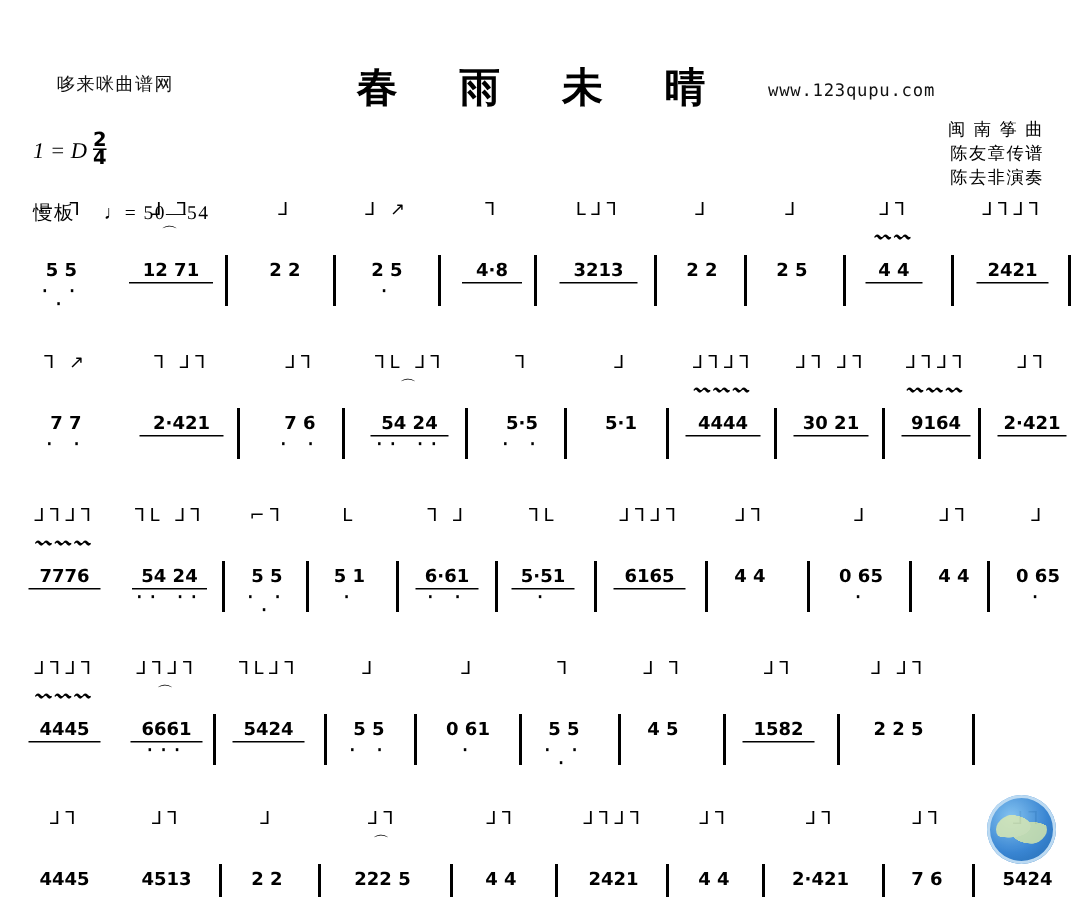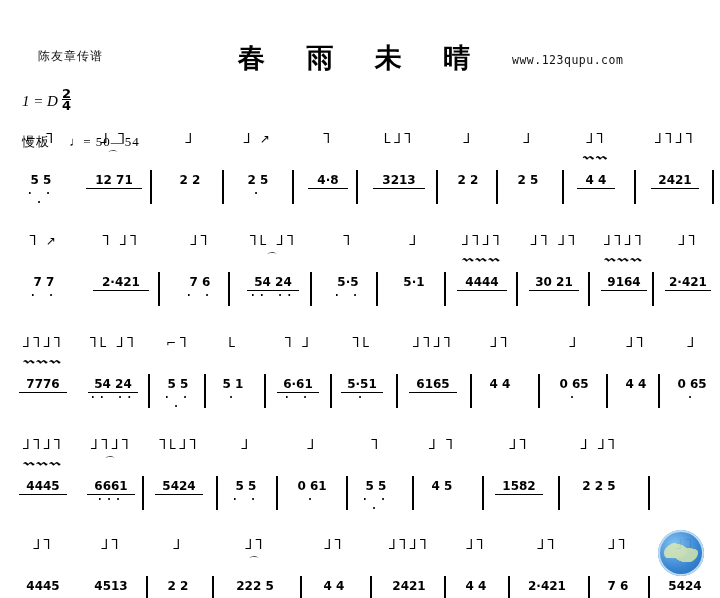--- a/index.html
+++ b/index.html
@@ -125,24 +125,29 @@
   .wm .wmurl{
     font-family:"DejaVu Sans Mono", monospace;
     font-size:10px;color:#9a9a9a;letter-spacing:.5px;display:block;
   }
 </style>
 </head>
 <body>
 
 <div class="sheet">
 
-  <div class="site-left">陈友章传谱</div>
+  <div class="site-left">哆来咪曲谱网</div>
   <div class="site-right">www.123qupu.com</div>
   <div class="title">春 雨 未 晴</div>
 
+  <div class="credits">
+    <div>闽 南 筝 曲</div>
+    <div>陈友章传谱</div>
+    <div>陈去非演奏</div>
+  </div>
 
   <div class="keysig">1 = D</div>
   <div class="meter">
     <span class="num">2</span>
     <span class="den">4</span>
   </div>
   <div class="tempo">
     <span class="cn">慢板</span>
     <span class="mm">♩= 50—54</span>
   </div>

